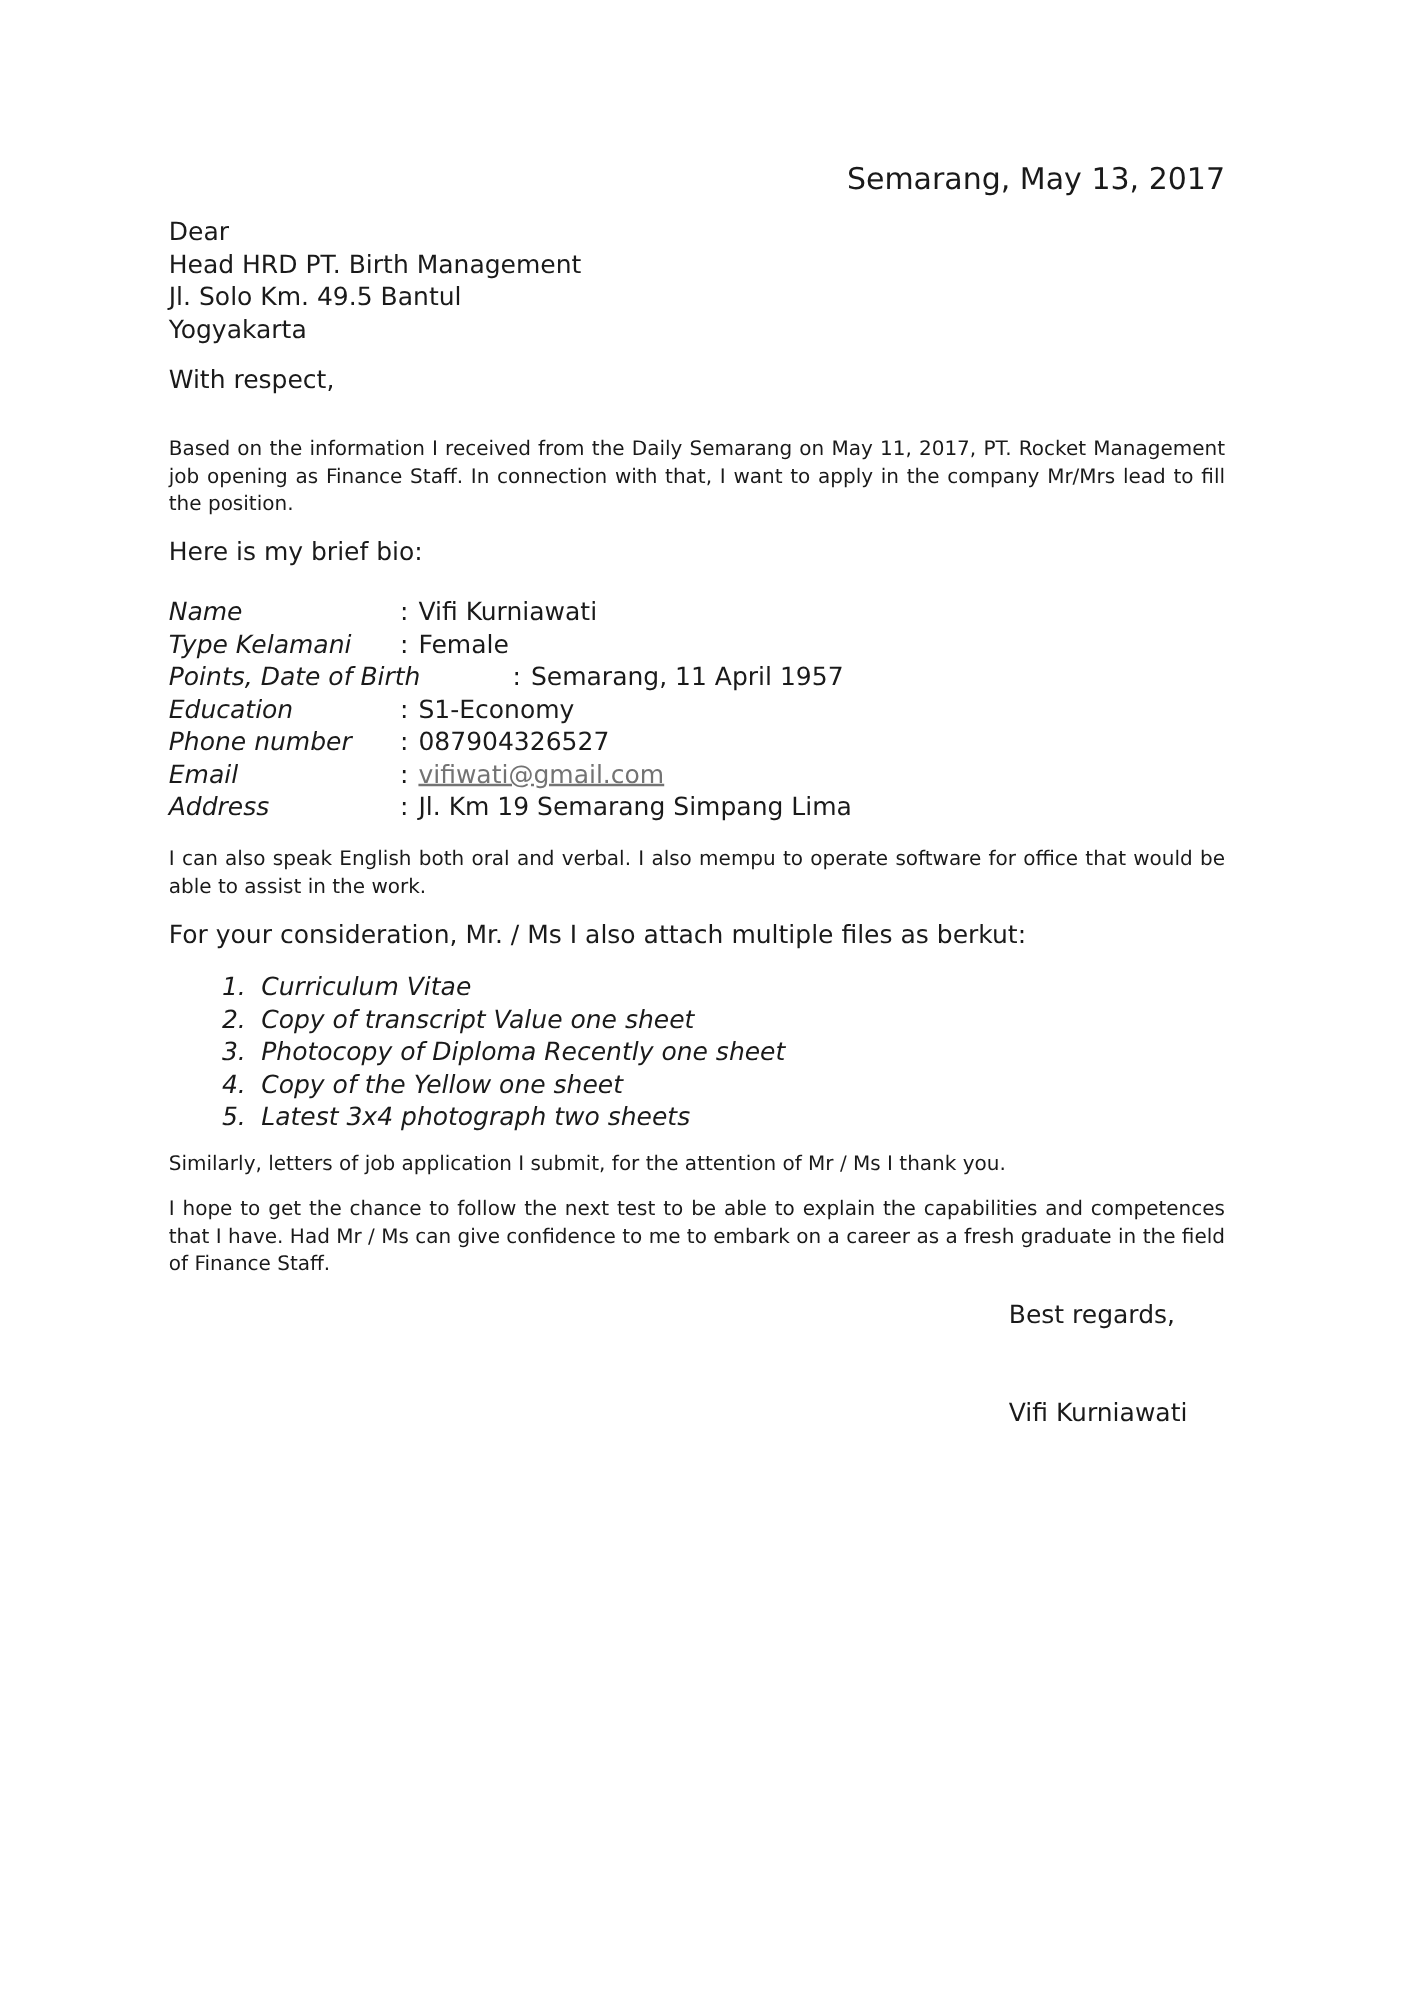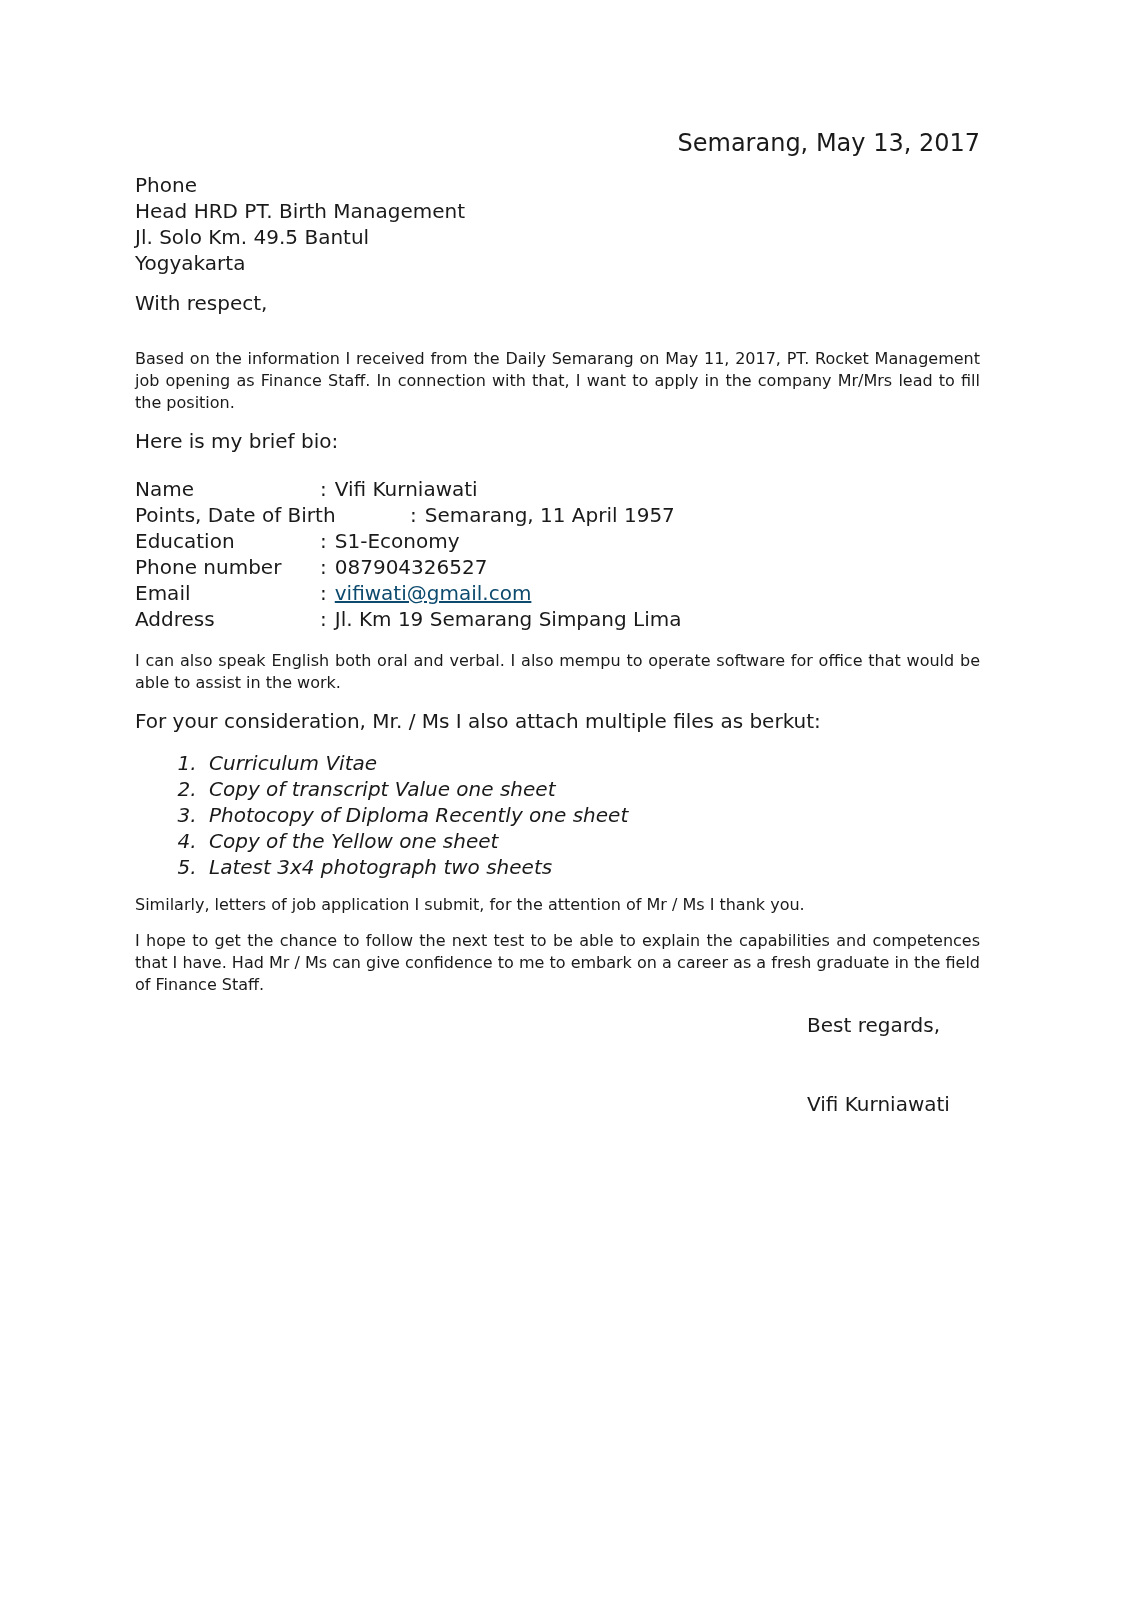--- a/index.html
+++ b/index.html
@@ -51,30 +51,31 @@
   }
   .bio-row {
     font-size: 20px;
     line-height: 26px;
     white-space: nowrap;
   }
   .bio-label {
     display: inline-block;
     width: 185px;
     vertical-align: top;
+    font-style: italic;
   }
   .bio-label.wide {
     width: 275px;
   }
   .bio-colon {
     display: inline-block;
     margin-right: 8px;
   }
   .email-link {
-    color: #0c4a6e;
+    color: #737373;
     text-decoration: underline;
   }
   .attachments-heading {
     margin-bottom: 16px;
   }
   ol.attachments {
     margin: 0 0 14px 0;
     padding-left: 68px;
     font-size: 20px;
     line-height: 26px;
@@ -92,35 +93,38 @@
   }
 </style>
 </head>
 <body>
 
 <div class="page">
 
   <div class="date-line">Semarang, May 13, 2017</div>
 
   <div class="recipient-block">
-    <div class="line">Phone</div>
+    <div class="line">Dear</div>
     <div class="line">Head HRD PT. Birth Management</div>
     <div class="line">Jl. Solo Km. 49.5 Bantul</div>
     <div class="line">Yogyakarta</div>
   </div>
 
   <div class="line salutation">With respect,</div>
 
   <p class="para">Based on the information I received from the Daily Semarang on May 11, 2017, PT. Rocket Management job opening as Finance Staff. In connection with that, I want to apply in the company Mr/Mrs lead to fill the position.</p>
 
   <div class="line bio-heading">Here is my brief bio:</div>
 
   <div class="bio-block">
     <div class="bio-row">
       <span class="bio-label">Name</span><span class="bio-colon">:</span><span class="bio-value">Vifi Kurniawati</span>
+    </div>
+    <div class="bio-row">
+      <span class="bio-label">Type Kelamani</span><span class="bio-colon">:</span><span class="bio-value">Female</span>
     </div>
     <div class="bio-row">
       <span class="bio-label wide">Points, Date of Birth</span><span class="bio-colon">:</span><span class="bio-value">Semarang, 11 April 1957</span>
     </div>
     <div class="bio-row">
       <span class="bio-label">Education</span><span class="bio-colon">:</span><span class="bio-value">S1-Economy</span>
     </div>
     <div class="bio-row">
       <span class="bio-label">Phone number</span><span class="bio-colon">:</span><span class="bio-value">087904326527</span>
     </div>

